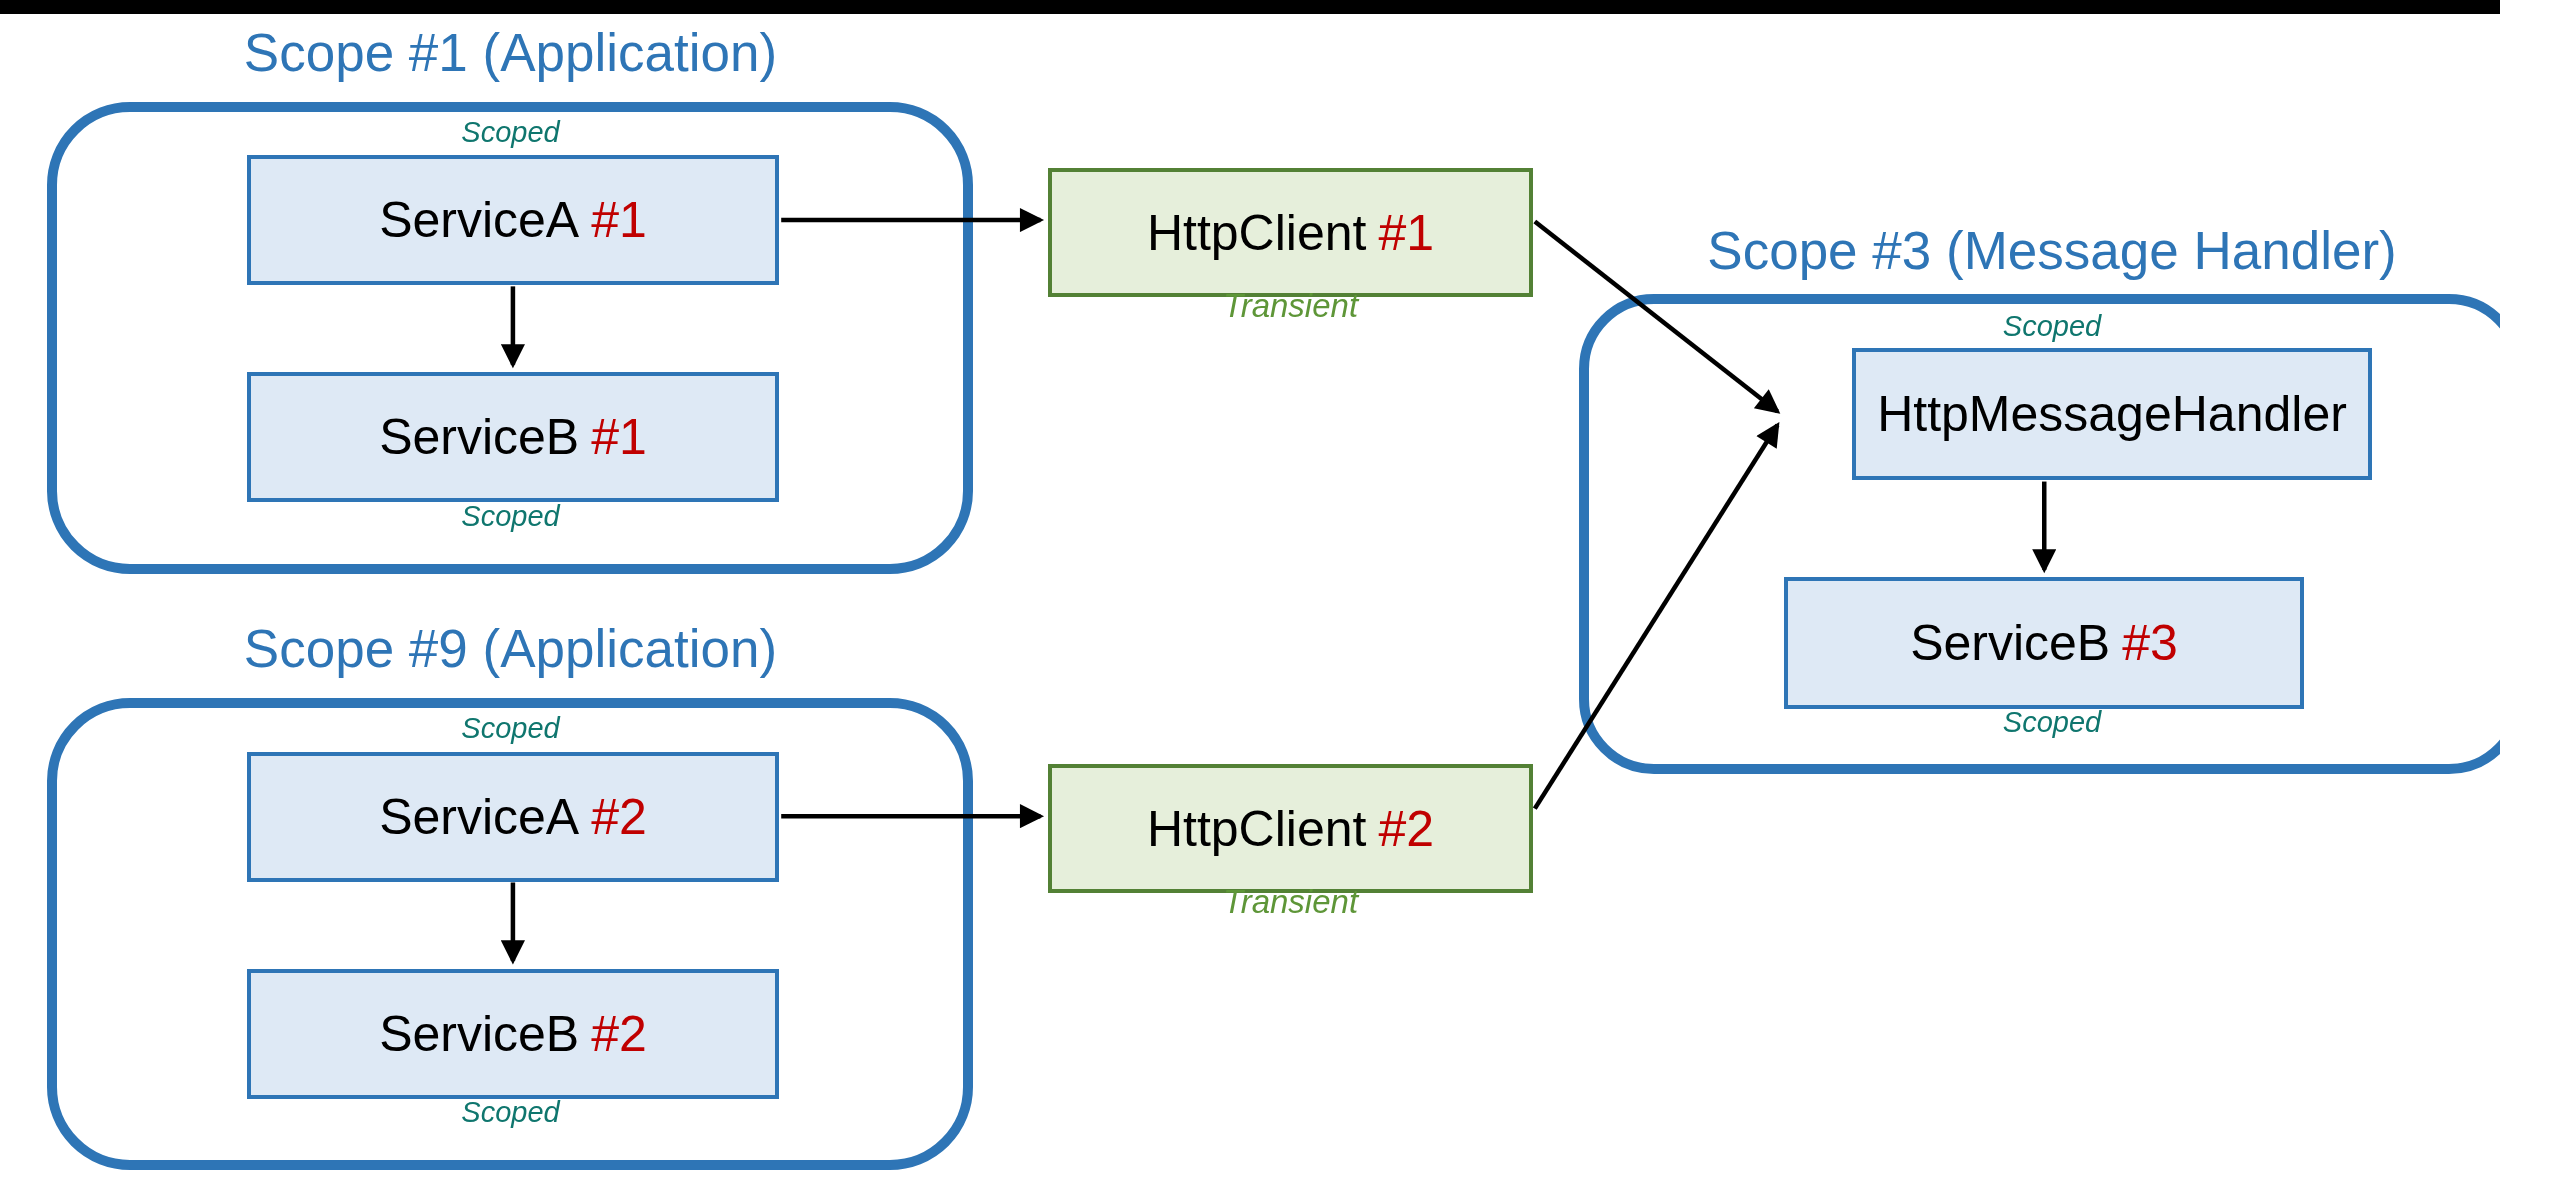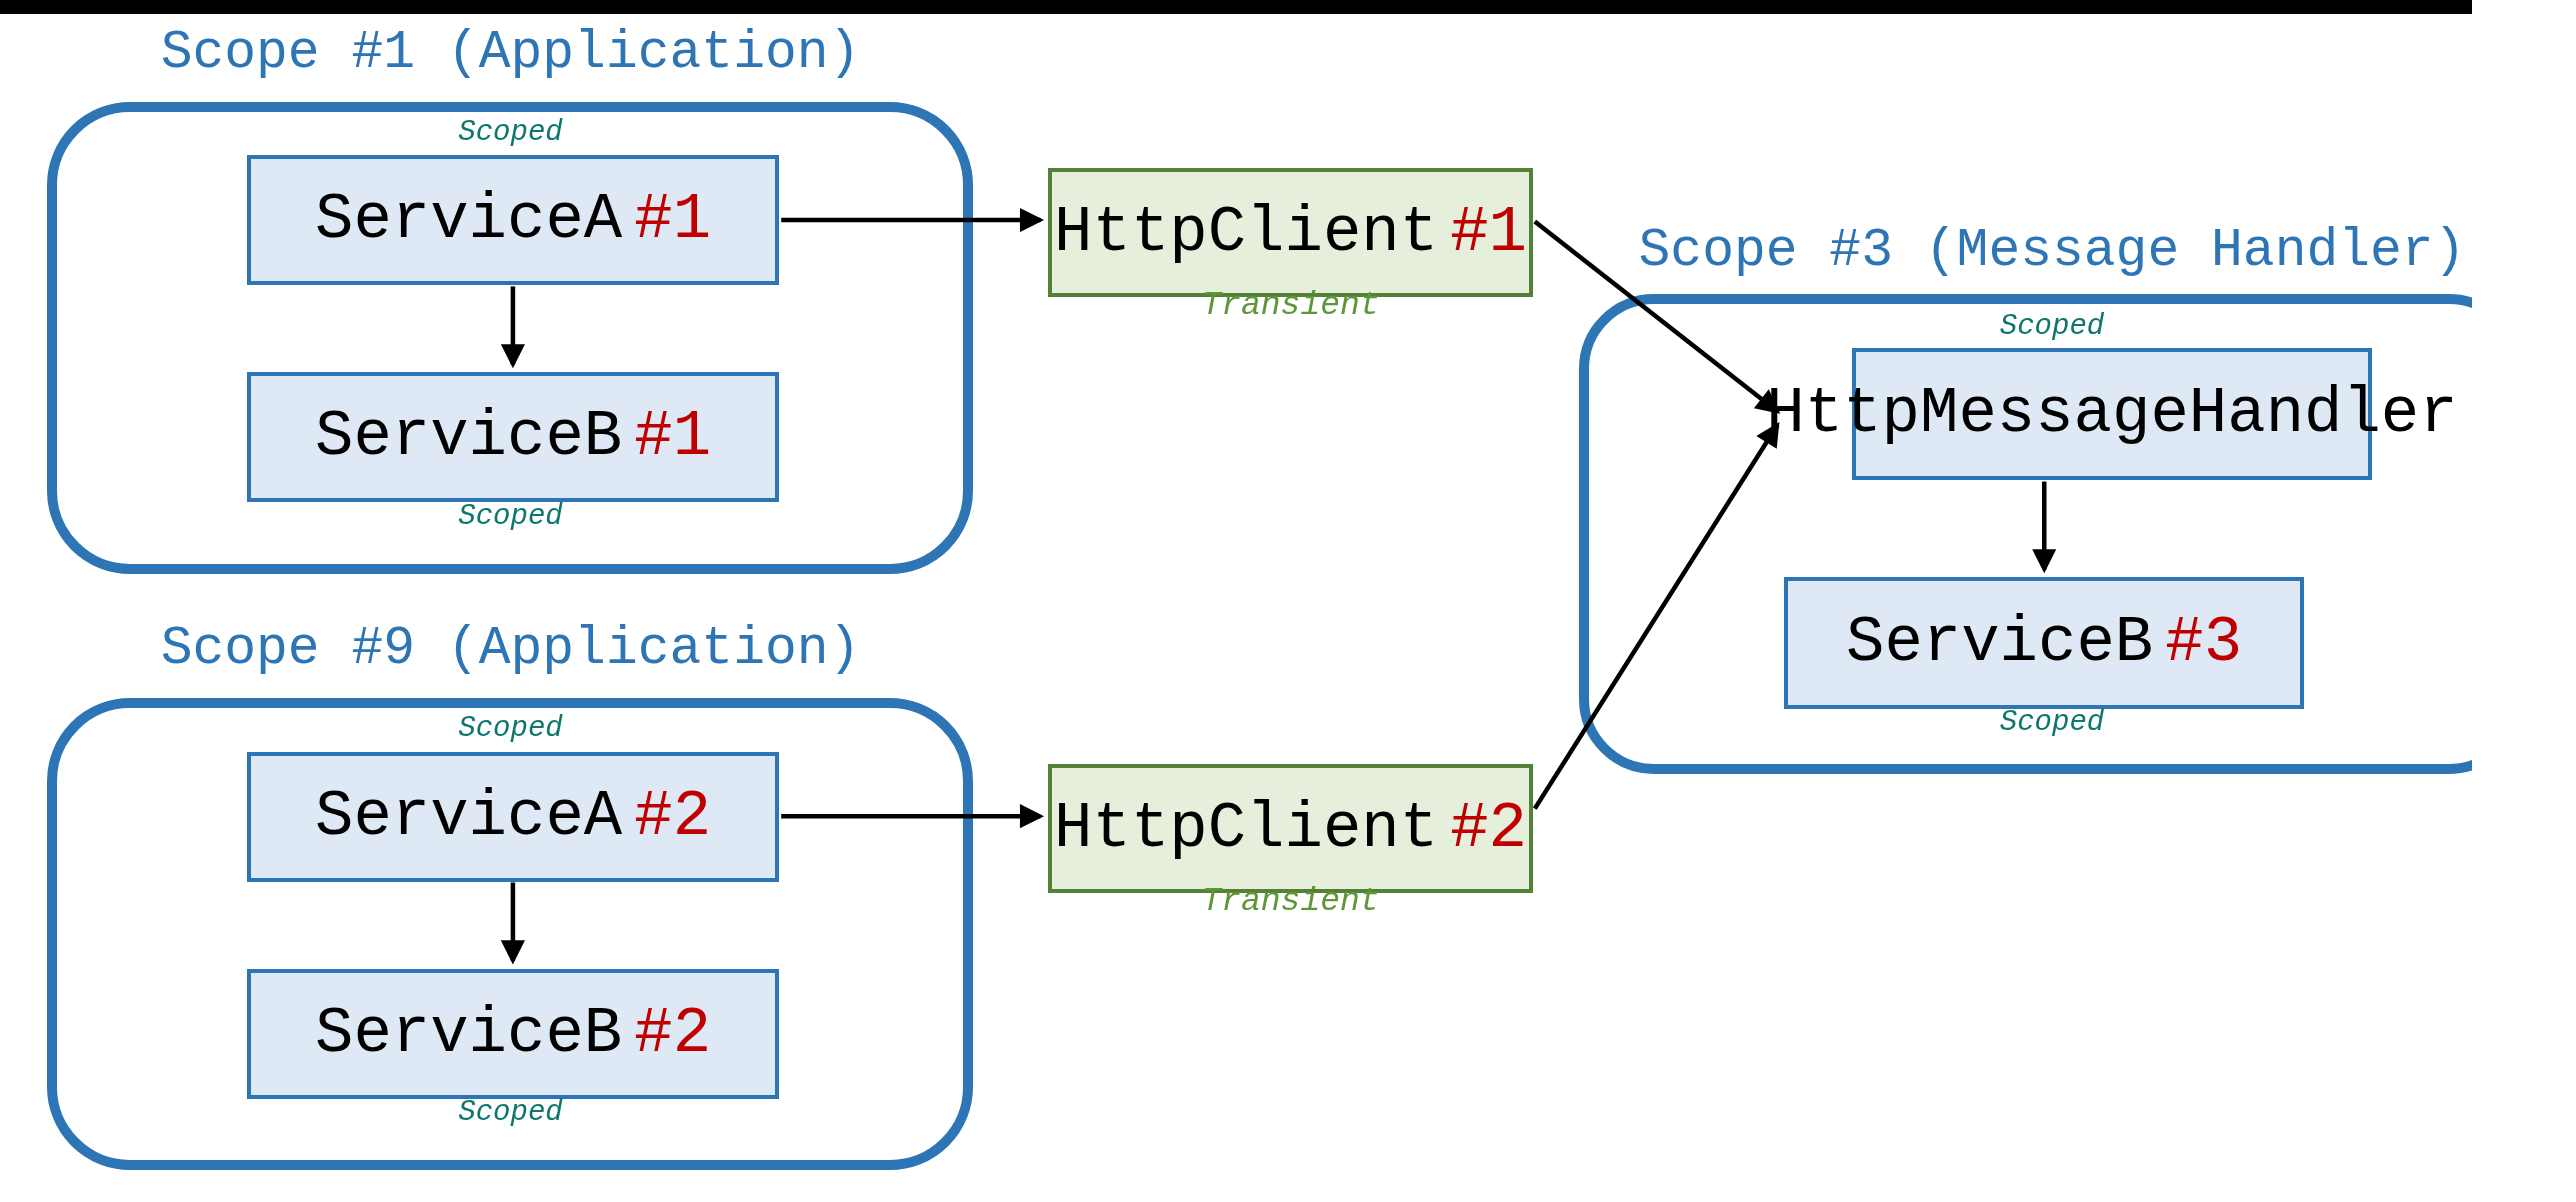--- a/index.html
+++ b/index.html
@@ -1,36 +1,37 @@
 <!DOCTYPE html>
 <html style="font-size:12px"><head>
 <meta charset="utf-8">
 <style>
   html,body{margin:0;padding:0;background:#ffffff;}
   .canvas{
     position:relative;width:2472px;height:1202px;background:#ffffff;overflow:hidden;
-    font-family:Liberation Mono, monospace;
+    font-family:Liberation Sans, sans-serif;
+    padding-left:28px;
   }
   .topbar{position:absolute;left:0;top:0;width:2576px;height:13.6px;background:#000000;}
 
   .scope-title{
     position:absolute;text-align:center;color:#2E75B6;
     font-size:53px;line-height:1.15;white-space:nowrap;
   }
   .scope-rect{
     position:absolute;border:10.6px solid #2E75B6;border-radius:83px;background:transparent;
   }
   .scoped-label{
     position:absolute;text-align:center;color:#0f766e;font-style:italic;
     font-size:29px;line-height:1.1;
   }
   .node{
     position:absolute;display:flex;align-items:center;justify-content:center;gap:12px;
     background:#DEE9F5;border:4.5px solid #2E75B6;box-sizing:border-box;
-    font-size:64px;color:#000000;white-space:nowrap;
+    font-size:50px;color:#000000;white-space:nowrap;
   }
   .node.green{background:#E6EFDB;border-color:#538135;margin-top:12px;}
   .node-instance{color:#C00000;}
   .node-instance:empty{display:none;}
   .transient-label{
     position:absolute;text-align:center;color:#5E9638;font-style:italic;
     font-size:33px;line-height:1.1;
   }
   svg.arrows{position:absolute;left:0;top:0;pointer-events:none;}
 

